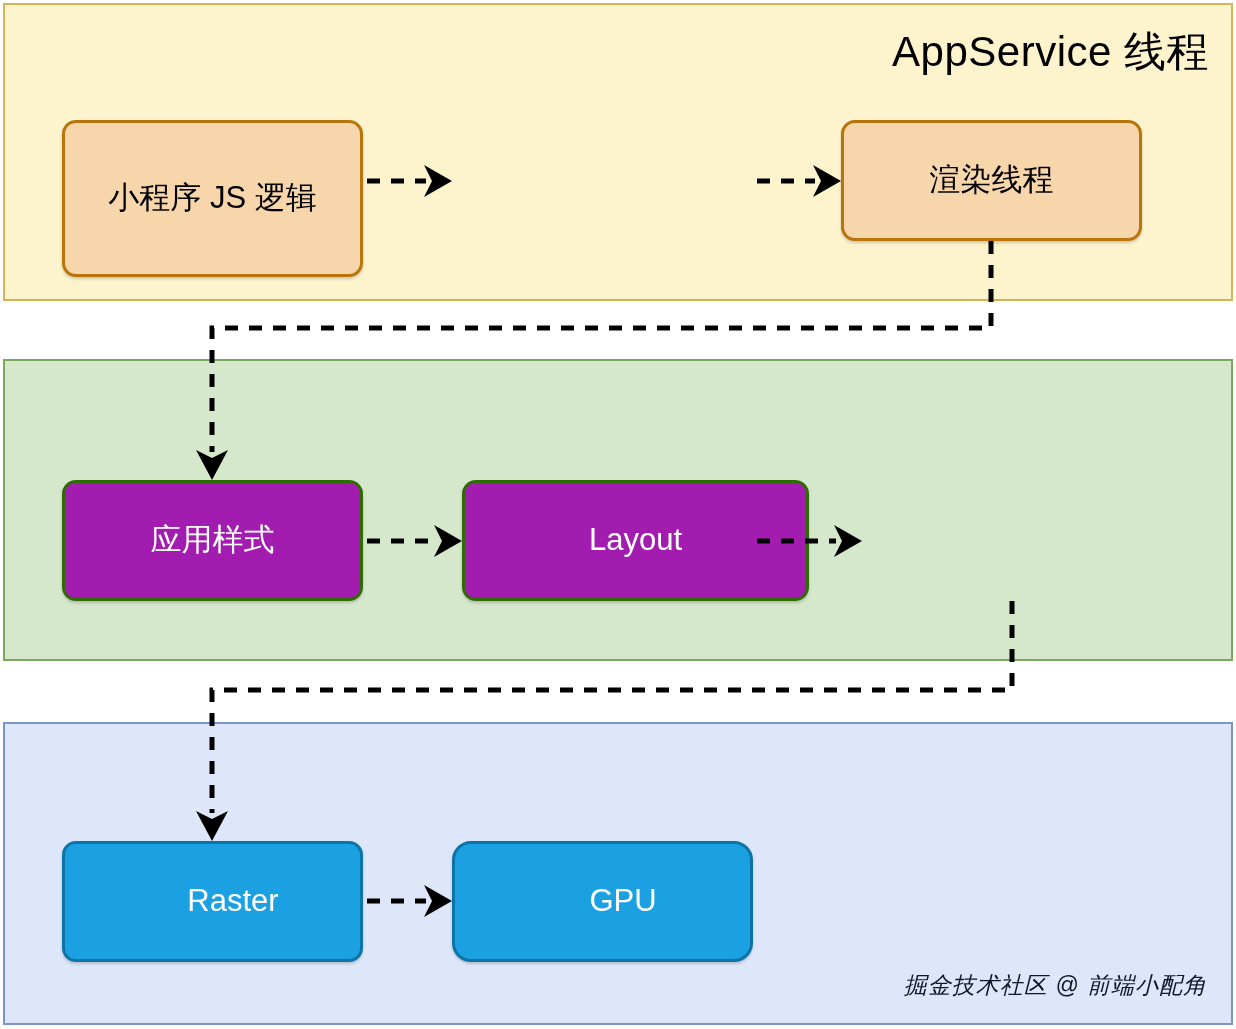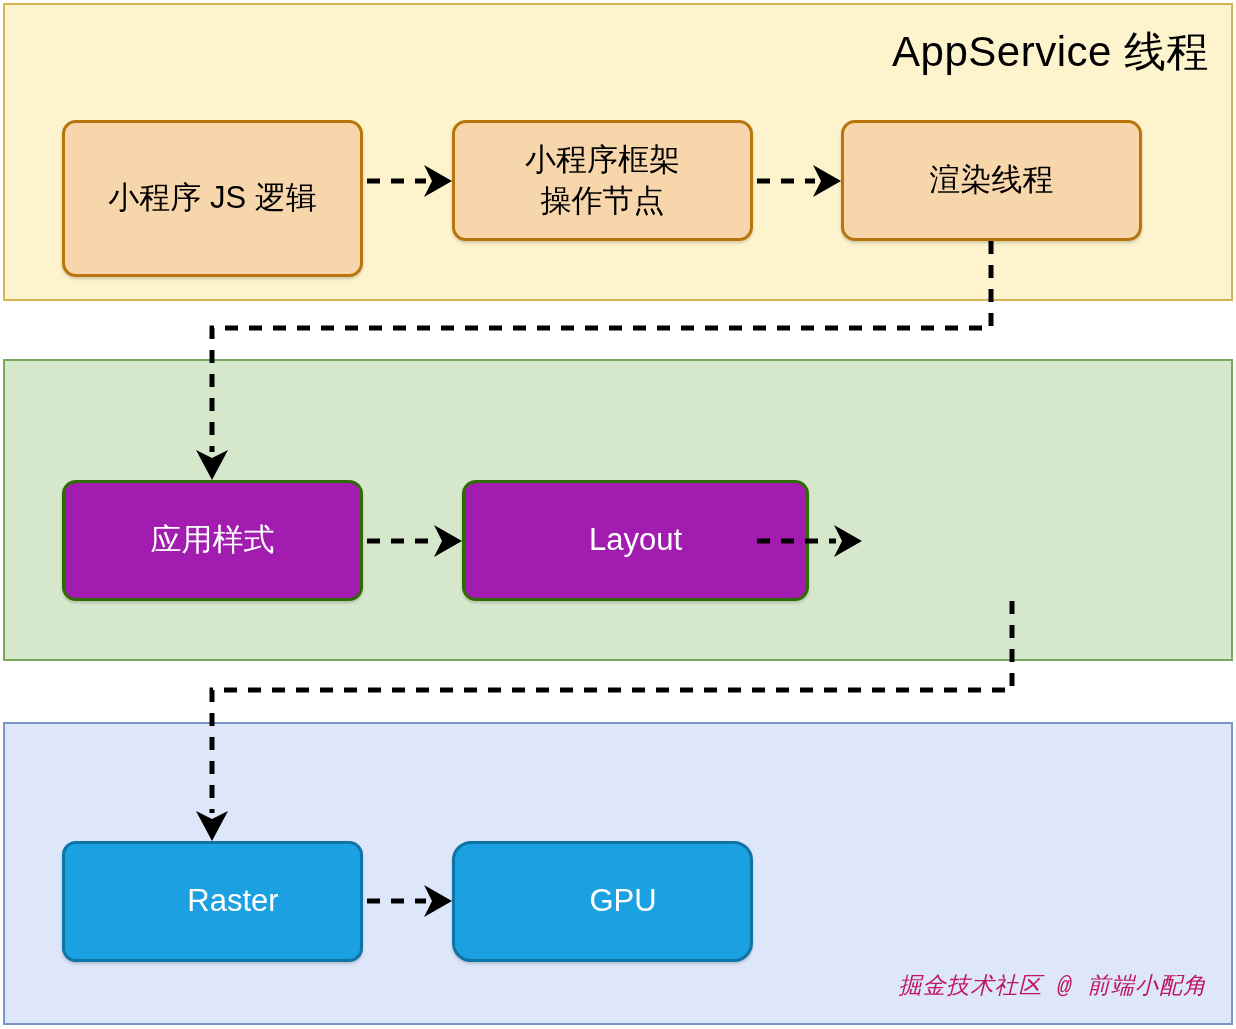--- a/index.html
+++ b/index.html
@@ -131,25 +131,24 @@
     stroke-dasharray: 13 11;
   }
   .conn-head { fill: #000000; }
 
   
   #watermark {
     position: absolute;
     right: 24px;
     bottom: 22px;
     font-size: 23px;
-    color: #be185d;
+    color: #0f172a;
     letter-spacing: 1px;
     font-style: italic;
     white-space: nowrap;
-    font-family: Liberation Mono, monospace;
   }
 </style>
 </head>
 <body>
 
 <div id="canvas">
 
   <div class="lane lane-appservice">
     <div class="lane-title">AppService 线程</div>
   </div>
@@ -158,22 +157,20 @@
     <div class="lane-title">渲染线程</div>
   </div>
 
   <div class="lane lane-raster">
 
     <div id="watermark">掘金技术社区 @ 前端小配角</div>
   </div>
 
   <div class="node node-orange" id="node-js-logic">小程序 JS 逻辑</div>
 
-  <div class="node node-orange" id="node-framework">小程序框架
-操作节点</div>
 
   <div class="node node-orange" id="node-style-calc">渲染线程</div>
 
   <div class="node node-green" id="node-apply-style">应用样式</div>
 
   <div class="node node-green" id="node-layout">Layout</div>
 
 
   <div class="node node-blue" id="node-raster">Raster</div>
 

